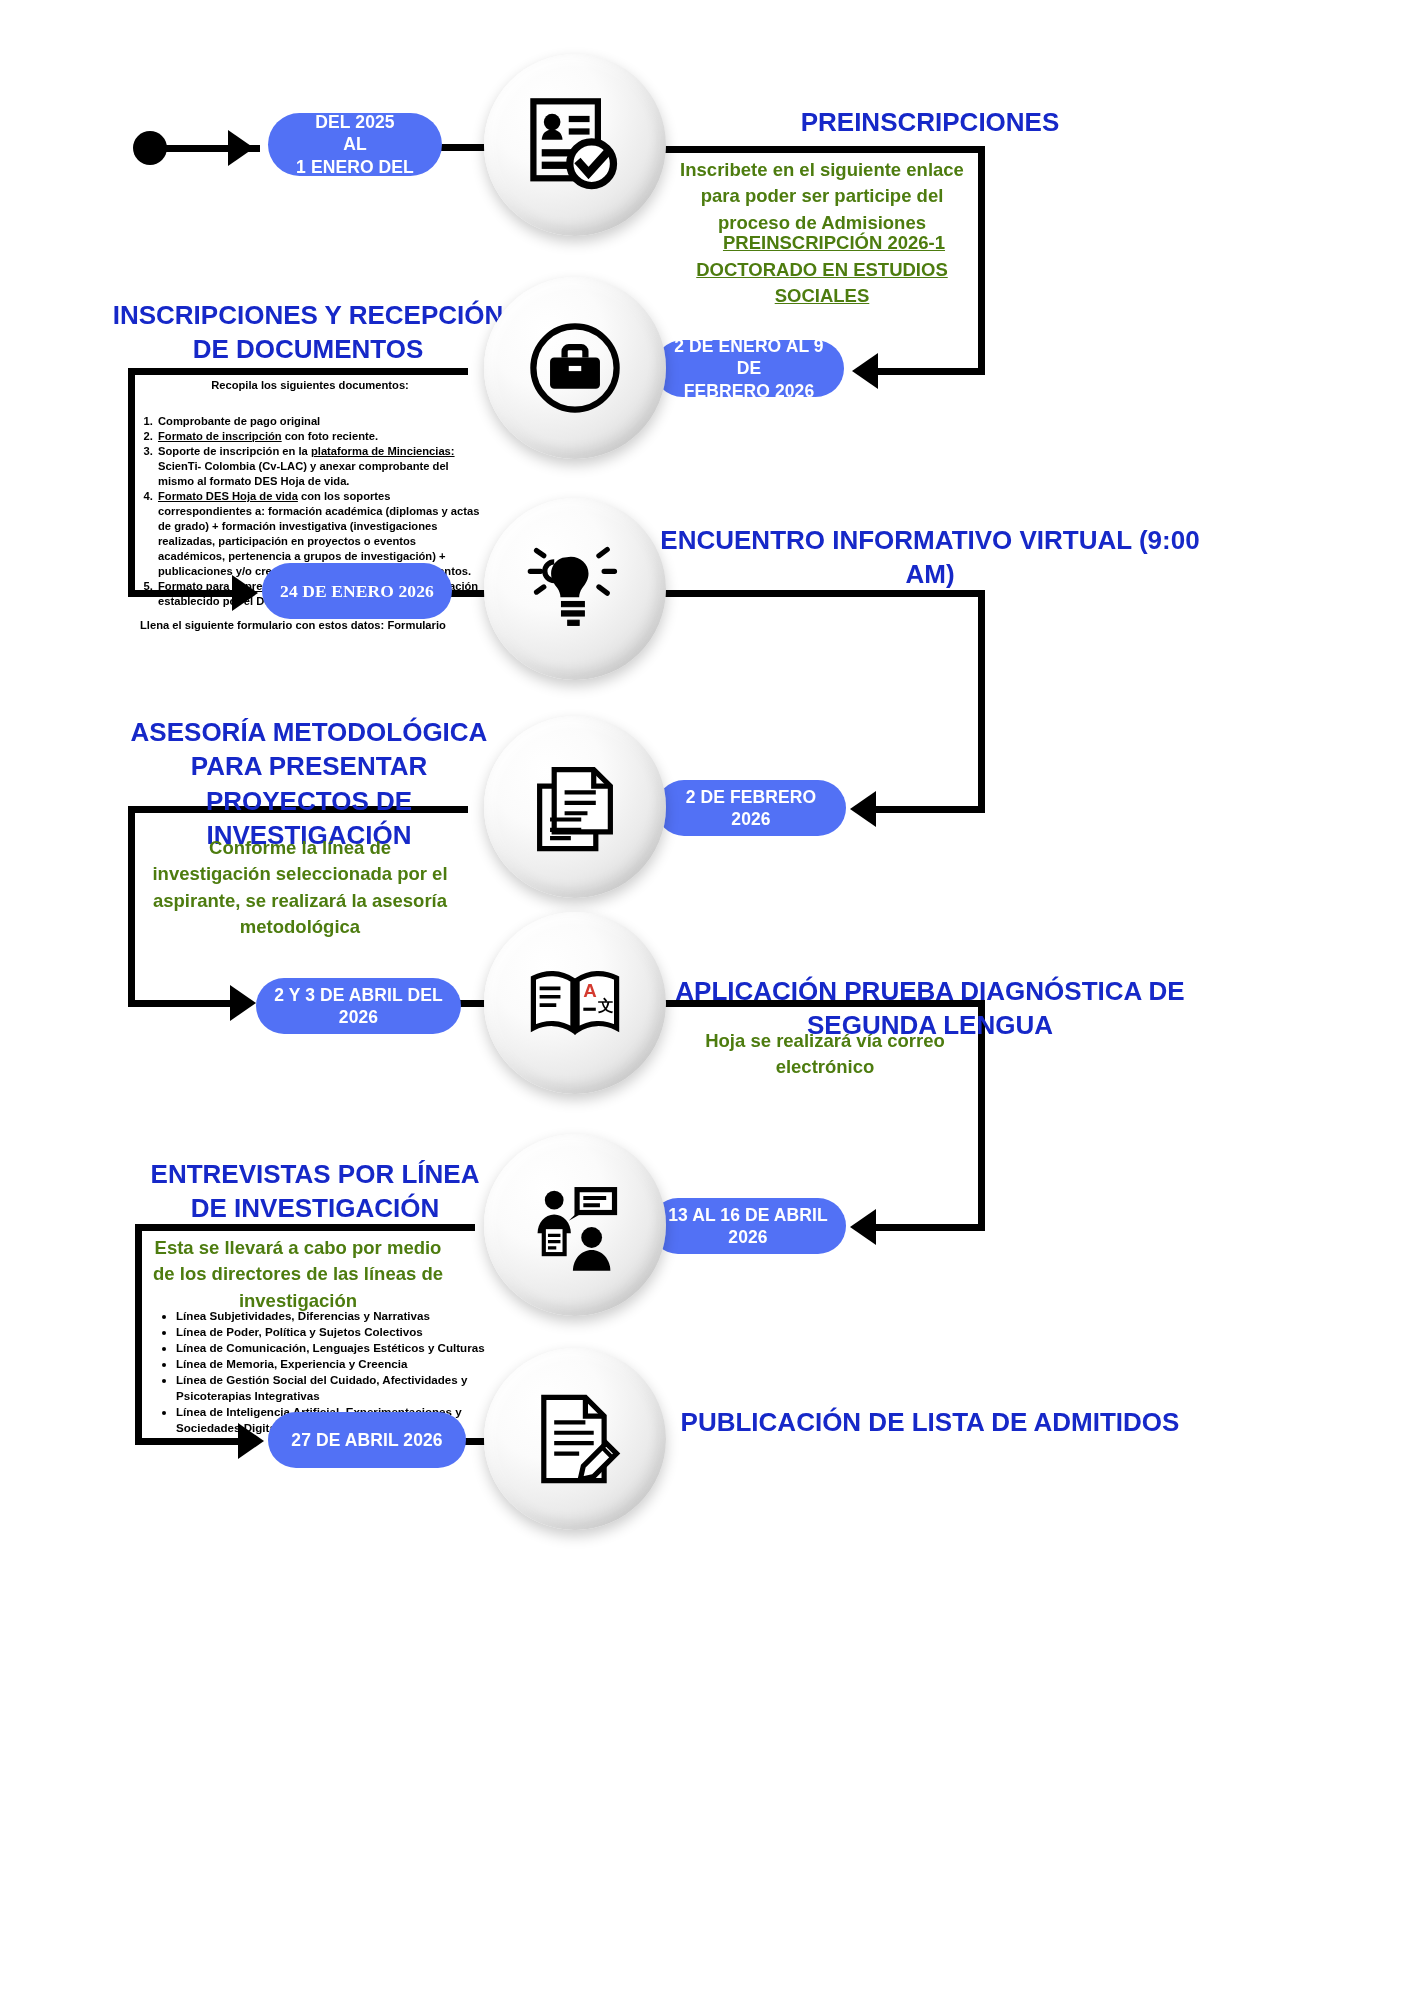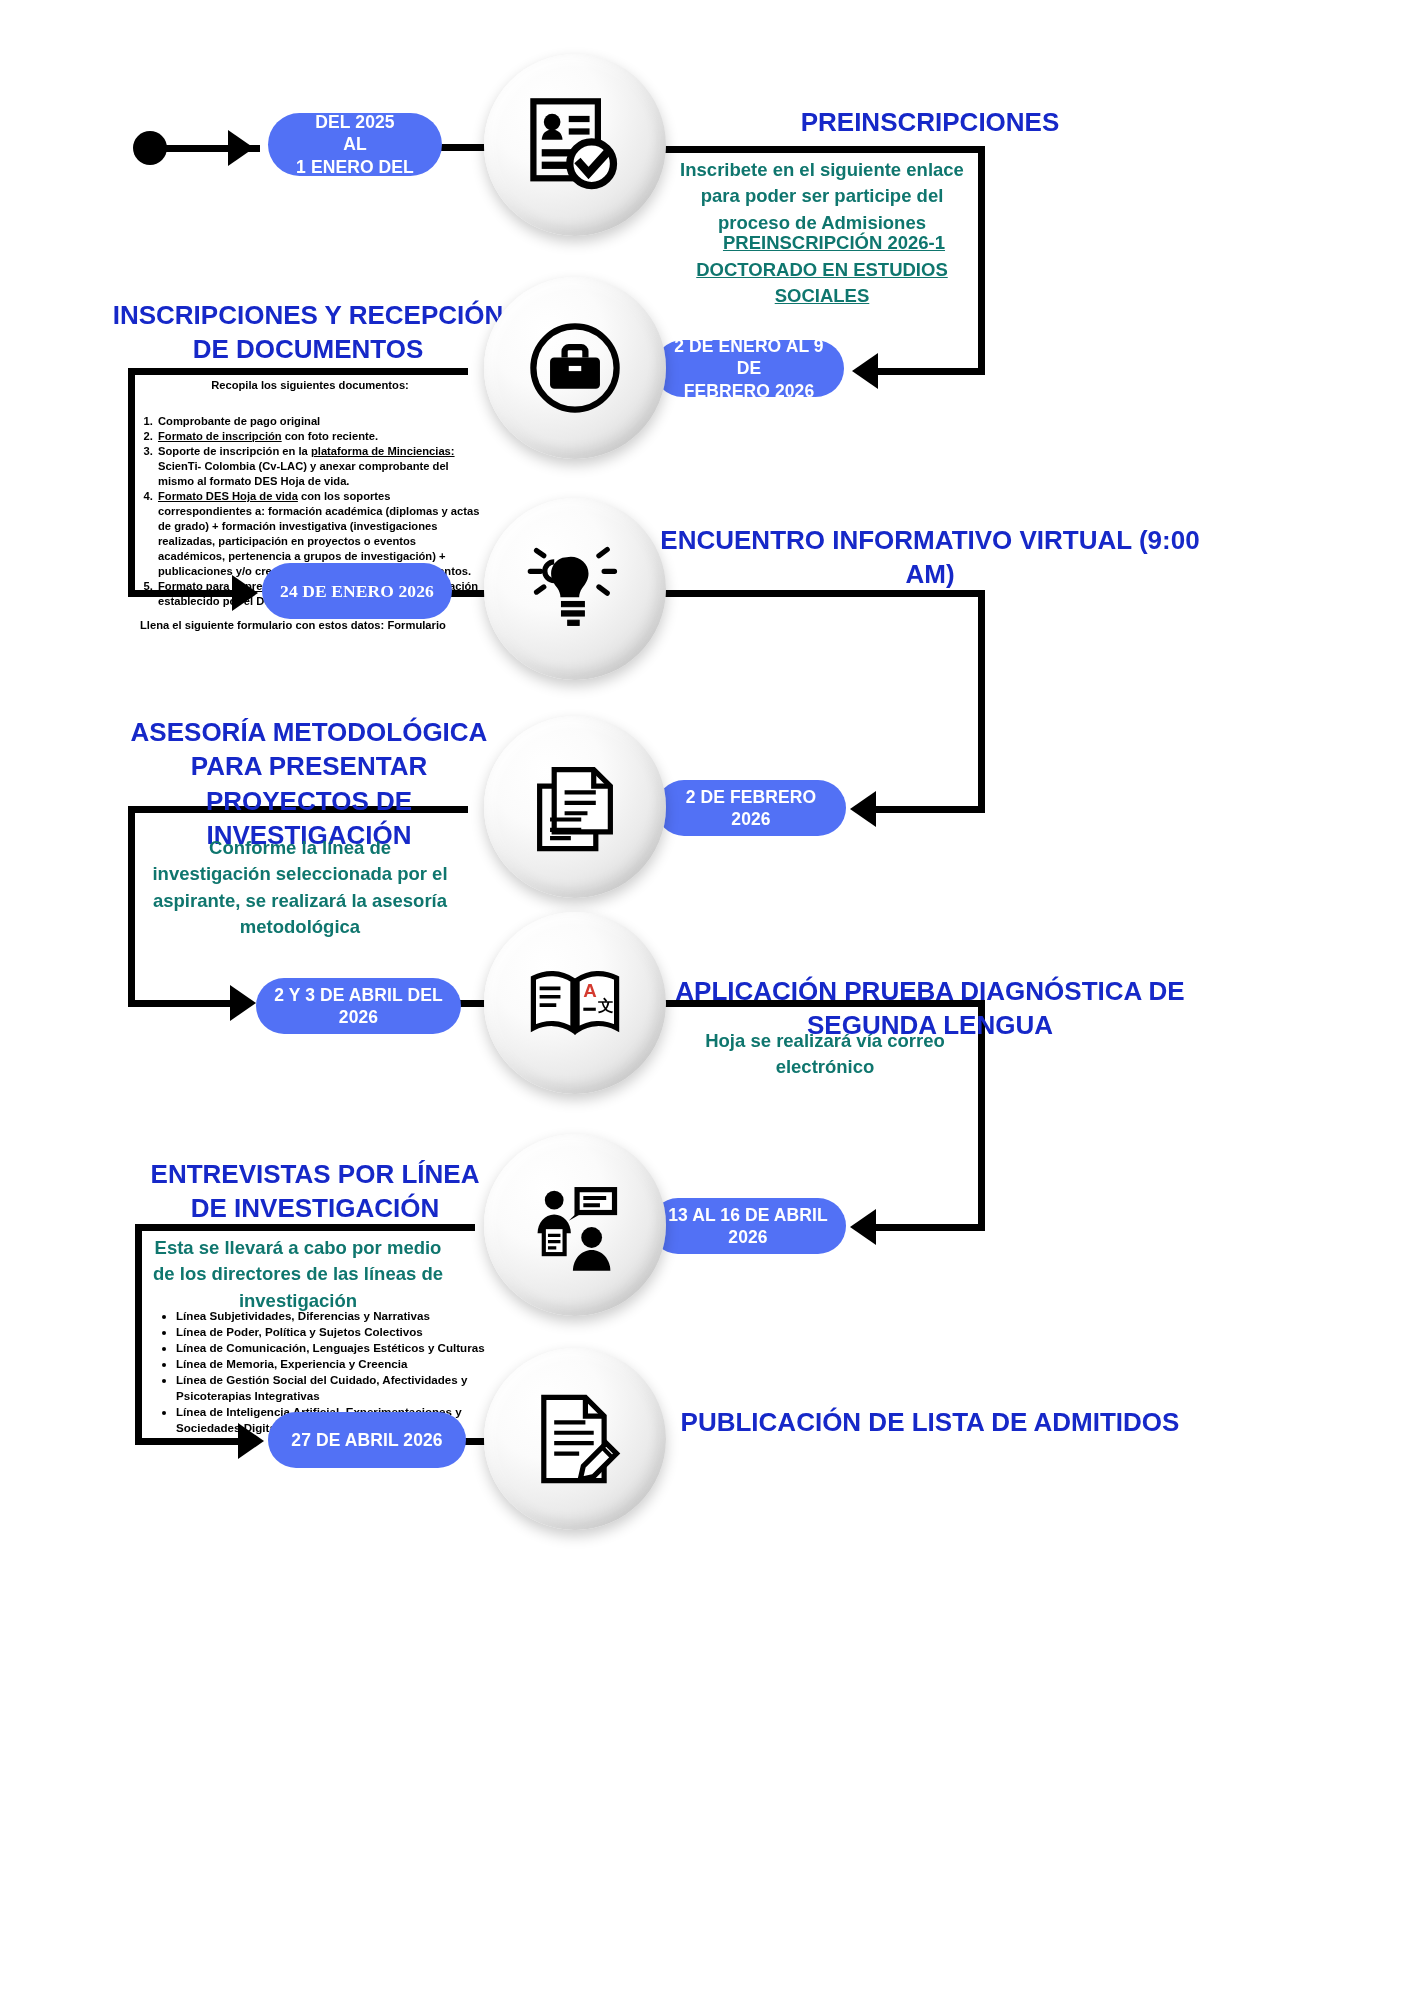--- a/index.html
+++ b/index.html
@@ -64,21 +64,21 @@
   .h-title {
     position: absolute;
     color: #1628c8;
     font-weight: bold;
     font-size: 26px;
     line-height: 1.32;
     text-align: center;
   }
   .body {
     position: absolute;
-    color: #0f766e;
+    color: #4d7c0f;
     font-weight: bold;
     font-size: 18.5px;
     line-height: 1.42;
     text-align: center;
   }
   .u { text-decoration: underline; }
 
   
   .docbox {
     position: absolute;

